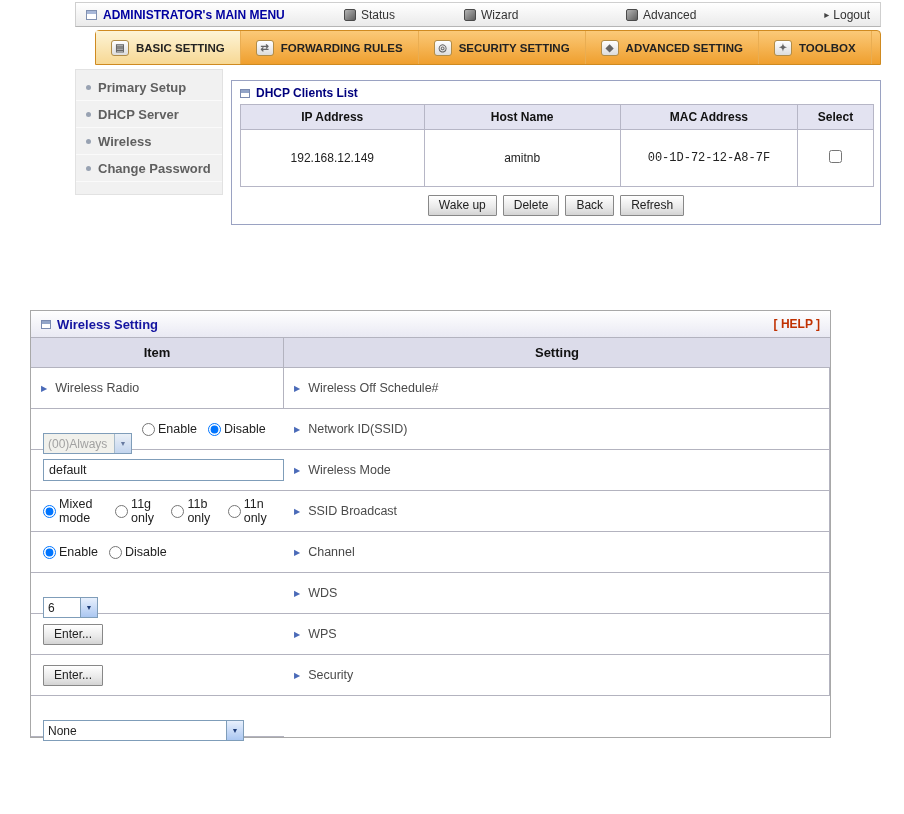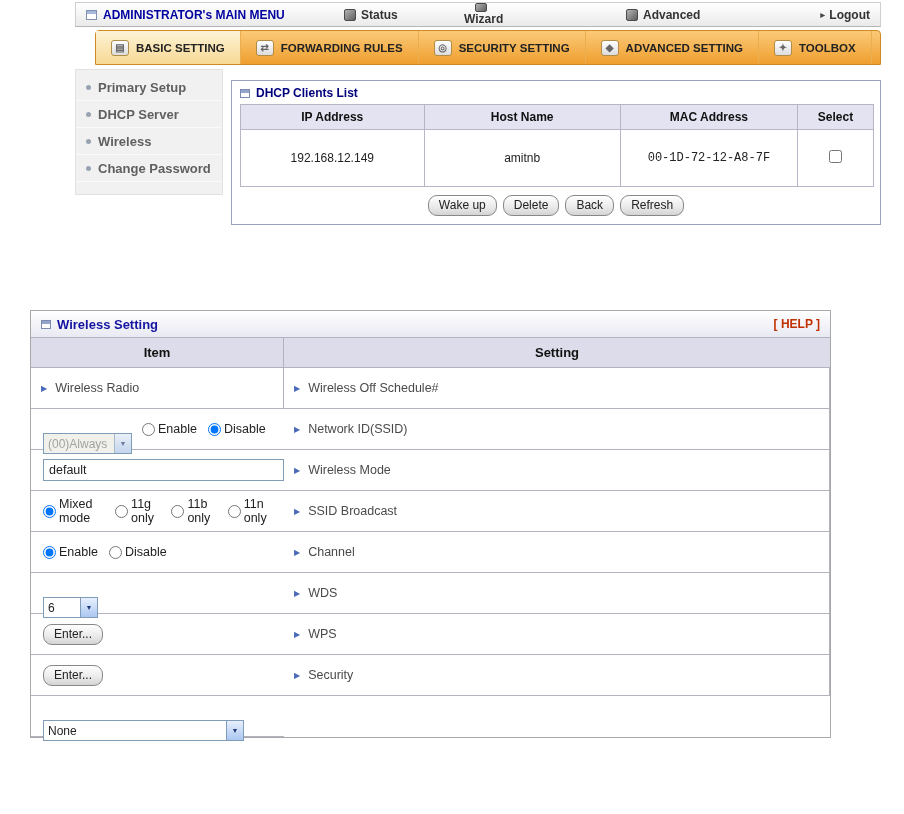--- a/index.html
+++ b/index.html
@@ -12,24 +12,24 @@
   
   .top-section { position:absolute; left:75px; top:2px; width:806px; height:196px; }
 
   .menubar {
     position:relative; height:25px;
     background:linear-gradient(#ffffff,#eaeaea);
     border:1px solid #cfcfcf; border-bottom:1px solid #b5b5b5;
   }
   .mb-group { position:absolute; top:0; height:100%; display:flex; align-items:center;text-align:center; }
   .mb-title-group { left:10px; }
-  .mb-status { left:268px; } .mb-wizard { left:388px;flex-direction:column; } .mb-advanced { left:550px; }
+  .mb-status { left:268px; } .mb-wizard { left:388px; } .mb-advanced { left:550px; }
   .mb-logout { right:10px; }
   .mb-title { color:#0000a0; font-weight:bold; font-size:12px; }
-  .mb-label { font-weight:bold; font-size:12px; color:#333; }
+  .mb-label { font-weight:normal; font-size:12px; color:#333; }
   .win-icon { width:11px; height:10px; border:1px solid #8090b0; background:#fff; display:inline-block; margin-right:6px; position:relative; }
   .win-icon::before { content:""; position:absolute; left:0; top:0; right:0; height:3px; background:#a8b8d8; }
   .mi { width:12px; height:12px; display:inline-block; border-radius:2px; margin-right:5px;
         background:linear-gradient(135deg,#b4b4b4,#5e5e5e); border:1px solid #4a4a4a; }
   .logout-arrow { color:#444; font-size:10px; margin-right:4px; }
 
   .tabbar {
     position:absolute; left:20px; top:28px; width:786px; height:35px;
     background:linear-gradient(#fbc978,#ef9f2e);
     border:1px solid #cf8a20; border-radius:4px 4px 0 0;
@@ -60,21 +60,21 @@
 
   .dhcp-table { width:634px; margin:0 8px; border-collapse:collapse; }
   .dhcp-table th, .dhcp-table td { border:1px solid #b6b6c6; text-align:center; font-size:12px; }
   .dhcp-table th { background:#e3e3f1; font-weight:bold; padding:5px 4px; color:#111; }
   .dhcp-table td { padding:20px; color:#222; height:26px; }
   .mono { font-family:"Liberation Mono", monospace; font-size:12px; }
   .dhcp-btn-row { display:flex; justify-content:center; gap:6px; padding-top:8px; }
 
   button.xp {
     font-family:"Liberation Sans", sans-serif; font-size:12px; color:#222;
-    padding:2px 10px 3px; border:1px solid #888; border-radius:9px;
+    padding:2px 10px 3px; border:1px solid #888; border-radius:1px;
     background:linear-gradient(#ffffff,#e9e9e9 60%,#d4d4d4); cursor:pointer;
   }
 
   
   .wireless-panel { position:absolute; left:30px; top:310px; width:801px;
                     border:1px solid #a8a8a8; background:#fff; }
   .wp-titlebar { height:27px; display:flex; align-items:center; justify-content:space-between;
                  padding:0 10px; background:linear-gradient(#ffffff,#e9e9f3);
                  border-bottom:1px solid #b3b3bf; }
   .wp-title-left { display:flex; align-items:center; gap:6px; }

